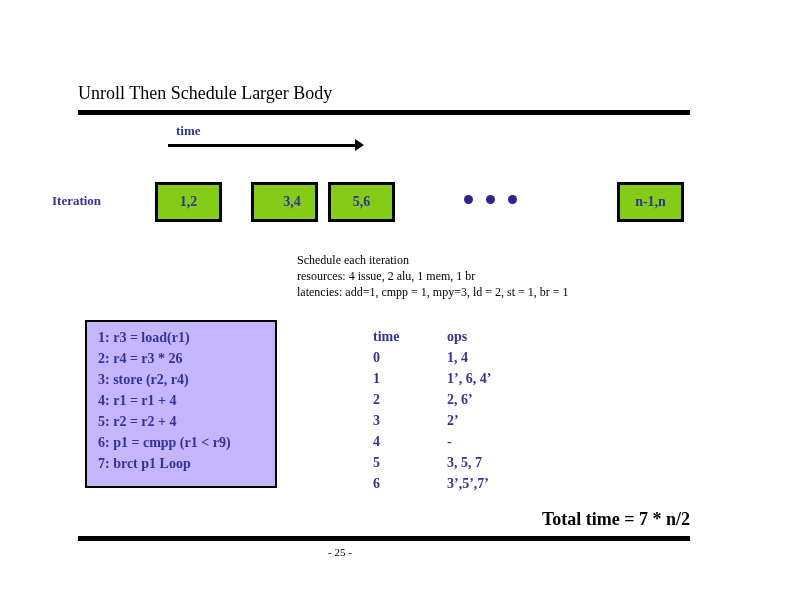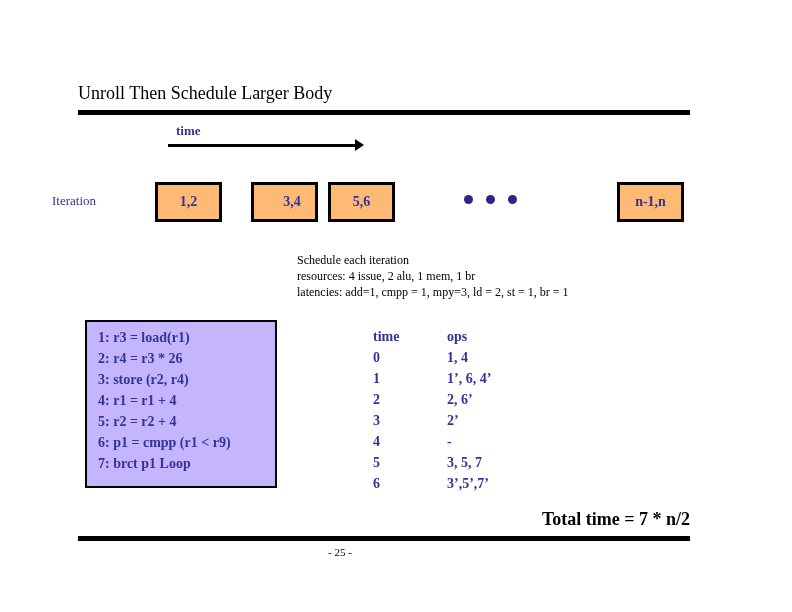--- a/index.html
+++ b/index.html
@@ -82,32 +82,32 @@
     border-bottom: 6px solid transparent;
     border-left: 9px solid #000000;
   }
 
   
   .iteration-label {
     position: absolute;
     left: 52px;
     top: 193px;
     font-size: 13px;
-    font-weight: normal;
+    font-weight: bold;
     color: #333399;
     white-space: nowrap;
   }
 
   .iter-box {
     position: absolute;
     top: 182px;
     width: 67px;
     height: 40px;
     box-sizing: border-box;
-    background: #fdba74;
+    background: #84cc16;
     border: 3px solid #000000;
     display: flex;
     align-items: center;
     justify-content: center;
     font-size: 14px;
     font-weight: bold;
     color: #333399;
   }
   .iter-box.b0 { left: 155px; }
   .iter-box.b1 { left: 251px; padding-left: 15px; }

